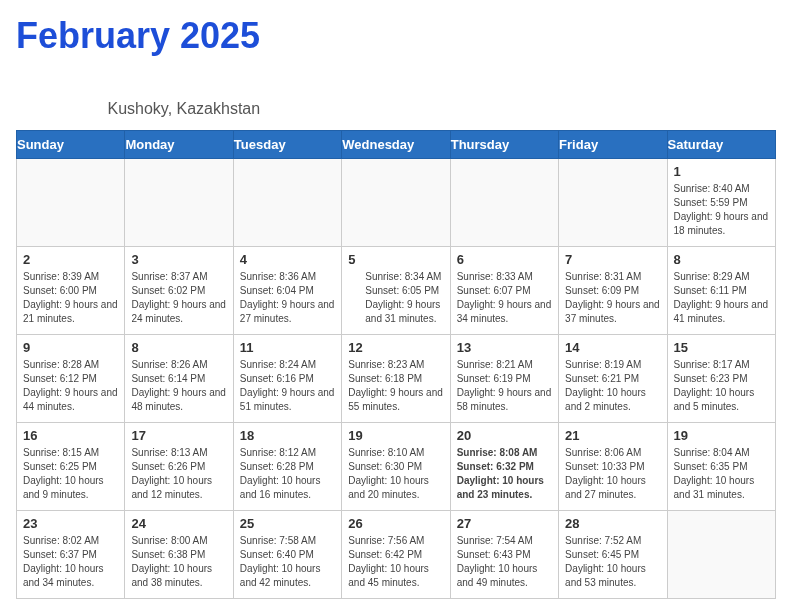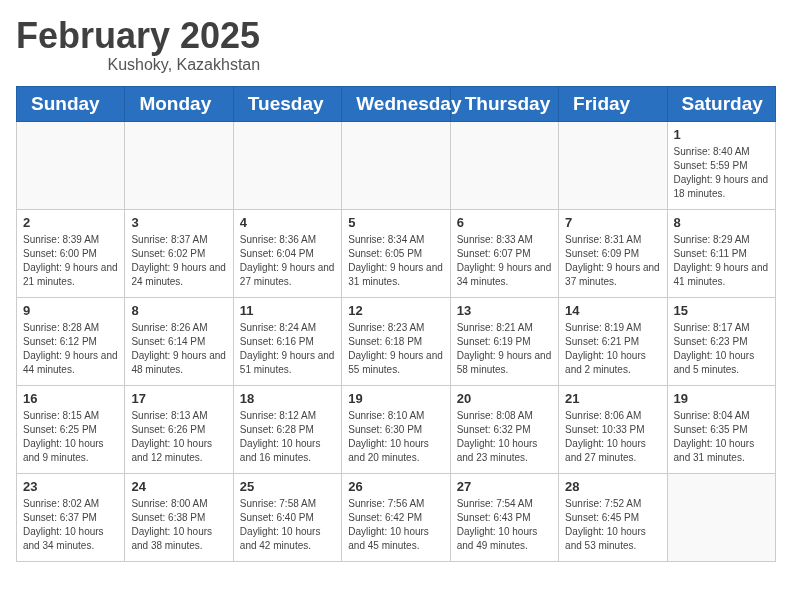--- a/index.html
+++ b/index.html
@@ -31,38 +31,39 @@
     .logo-icon {
       width: 28px;
       height: 28px;
     }
     .title-block {
       text-align: right;
     }
     .cal-title {
       font-size: 36px;
       font-weight: bold;
-      color: #404040;
+      color: #1d4ed8;
       line-height: 1.1;
     }
     .cal-subtitle {
       font-size: 16px;
       color: #555;
+      margin-top: 44px;
     }
     table {
       width: 100%;
       border-collapse: collapse;
       table-layout: fixed;
     }
     thead th {
       background: #2970c0;
       color: #fff;
-      font-size: 19px;
-      font-weight: bold;
-      padding: 6px 14px;
+      font-size: 13px;
+      font-weight: bold;
+      padding: 6px 0;
       text-align: left;
       border: 1px solid #2060a8;
     }
     td {
       border: 1px solid #ccc;
       vertical-align: top;
       padding: 5px 6px;
       height: 88px;
       font-size: 10.5px;
       color: #333;
@@ -134,21 +135,21 @@
 Daylight: 9 hours and 24 minutes.</div>
         </td>
         <td>
           <span class="day-num">4</span>
           <div class="day-info" style="white-space: pre-line;">Sunrise: 8:36 AM
 Sunset: 6:04 PM
 Daylight: 9 hours and 27 minutes.</div>
         </td>
         <td>
           <span class="day-num">5</span>
-          <div class="day-info" style="white-space: pre-line;">Sunrise: 8:34 AM
+          <div class="day-info" style="white-space: pre-line; margin-left: 17px;">Sunrise: 8:34 AM
 Sunset: 6:05 PM
 Daylight: 9 hours and 31 minutes.</div>
         </td>
         <td>
           <span class="day-num">6</span>
           <div class="day-info" style="white-space: pre-line;">Sunrise: 8:33 AM
 Sunset: 6:07 PM
 Daylight: 9 hours and 34 minutes.</div>
         </td>
         <td>
@@ -228,21 +229,21 @@
 Daylight: 10 hours and 16 minutes.</div>
         </td>
         <td>
           <span class="day-num">19</span>
           <div class="day-info" style="white-space: pre-line;">Sunrise: 8:10 AM
 Sunset: 6:30 PM
 Daylight: 10 hours and 20 minutes.</div>
         </td>
         <td>
           <span class="day-num">20</span>
-          <div class="day-info" style="white-space: pre-line;">Sunrise: 8:08 AM
+          <div class="day-info" style="white-space: pre-line; font-weight: bold;">Sunrise: 8:08 AM
 Sunset: 6:32 PM
 Daylight: 10 hours and 23 minutes.</div>
         </td>
         <td>
           <span class="day-num">21</span>
           <div class="day-info" style="white-space: pre-line;">Sunrise: 8:06 AM
 Sunset: 10:33 PM
 Daylight: 10 hours and 27 minutes.</div>
         </td>
         <td>

